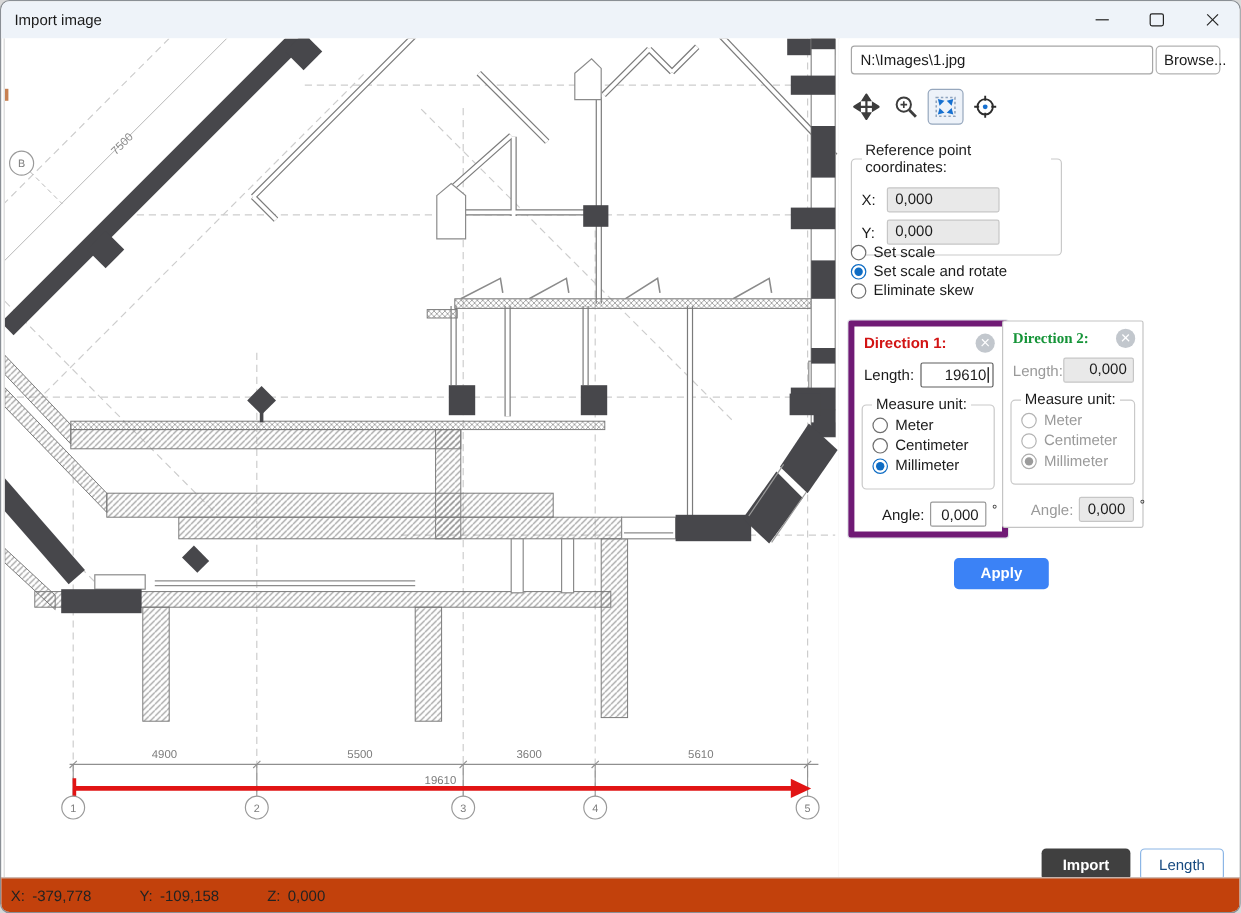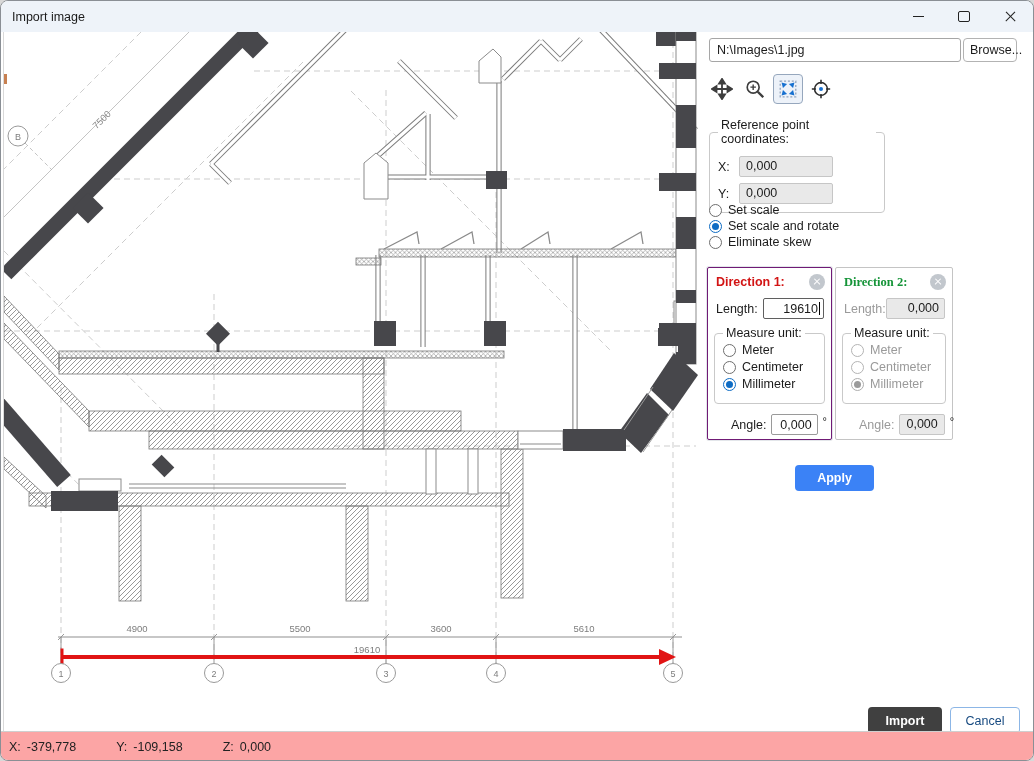--- a/index.html
+++ b/index.html
@@ -9,21 +9,21 @@
   .titlebar .title{font-size:12.5px;color:#1b1b1b;padding-left:11px;}
   .win-controls{position:absolute;right:0;top:0;height:31px;display:flex;}
   .win-btn{width:46px;height:31px;display:flex;align-items:center;justify-content:center;cursor:default;}
   .ic-min{width:11px;height:1.2px;background:#222;}
   .ic-max{width:10px;height:9px;border:1.2px solid #222;border-radius:2px;}
   .ic-close{position:relative;width:13px;height:13px;}
   .ic-close::before,.ic-close::after{content:"";position:absolute;left:0;top:6px;width:13px;height:1.3px;background:#222;}
   .ic-close::before{transform:rotate(45deg);}  .ic-close::after{transform:rotate(-45deg);}
   
   .plan-area{position:absolute;left:2px;top:31px;width:695px;height:699px;background:#fff;border-left:1px solid #d9d9d9;border-right:1px solid #d9d9d9;overflow:hidden;}
-  .statusbar{position:absolute;left:0;top:730px;width:100%;height:29px;background:#fca5a5;border-top:1px solid #cfcfcf;display:flex;align-items:center;font-size:12.5px;color:#222;}
+  .statusbar{position:absolute;left:0;top:730px;width:100%;height:29px;background:#c2410c;border-top:1px solid #cfcfcf;display:flex;align-items:center;font-size:12.5px;color:#222;}
   .statusbar span{margin-right:6px;}
   .statusbar .pair{margin-left:8px;margin-right:26px;}
   .side-panel{position:absolute;left:698px;top:31px;width:334px;height:699px;background:#fff;font-size:12.5px;color:#1b1b1b;}
   
   .path-input{position:absolute;left:10px;top:6px;width:236px;height:20px;border:1px solid #a6a6a6;border-radius:3px;font-size:12.5px;font-family:"Liberation Sans",sans-serif;padding:1px 7px;color:#1b1b1b;}
   .browse-btn{position:absolute;left:264px;top:6px;width:54px;height:24px;background:#fff;border:1px solid #b3b3b3;border-radius:4px;font-size:12.5px;font-family:"Liberation Sans",sans-serif;color:#1b1b1b;}
   .toolbar{position:absolute;left:8px;top:42px;display:flex;gap:3px;}
   .tool-btn{width:28px;height:28px;display:flex;align-items:center;justify-content:center;border:1px solid transparent;border-radius:4px;background:transparent;}
   .tool-btn.active{background:#edf2f9;border:1px solid #96a7bd;}
   .group{border:1px solid #c9c9c9;border-radius:4px;}
@@ -36,21 +36,21 @@
   .coord-box{width:80px;}
   .mode-list{position:absolute;left:10px;top:172px;}
   .radio-row{display:flex;align-items:center;gap:6px;margin-bottom:3px;line-height:13px;}
   .radio{width:13px;height:13px;box-sizing:border-box;border-radius:50%;border:1px solid #6e6e6e;background:#fff;display:inline-block;position:relative;flex:none;}
   .radio.checked{border:1.5px solid #0e6cc4;}
   .radio.checked::after{content:"";position:absolute;inset:2px;border-radius:50%;background:#0e6cc4;}
   .radio.disabled{border-color:#b4b4b4;}
   .radio.disabled.checked{border:1.5px solid #adadad;}
   .radio.disabled.checked::after{background:#9b9b9b;}
   .dir-panel{position:absolute;top:235px;height:171px;border:1px solid #c4c4c4;border-radius:2px;background:#fff;}
-  .dir-panel.active{border:1px solid #701a75;box-shadow:0 0 0 1px #e3e6ea;}
+  .dir-panel.active{border:5px solid #701a75;box-shadow:0 0 0 1px #e3e6ea;}
   .dir1{left:8px;width:123px;}
   .dir2{left:136px;width:116px;}
   .dir-head{display:flex;align-items:center;justify-content:space-between;padding:6px 6px 0 8px;}
   .dir-title{font-weight:bold;font-size:12.5px;}
   .dir1 .dir-title{color:#d21414;}
   .dir2 .dir-title{color:#159438;font-family:Liberation Serif, serif;}
   .close-chip{width:16px;height:16px;border-radius:50%;background:#c2c7cd;position:relative;flex:none;}
   .close-chip::before,.close-chip::after{content:"";position:absolute;left:4px;top:7.4px;width:8px;height:1.4px;background:#fff;}
   .close-chip::before{transform:rotate(45deg);}  .close-chip::after{transform:rotate(-45deg);}
   .len-row{display:flex;align-items:center;justify-content:space-between;padding:8px 7px 0 8px;}
@@ -433,21 +433,21 @@
       </fieldset>
       <div class="angle-row">
         <span class="disabled-text">Angle:</span>
         <span class="gray-box angle-gray">0,000</span>
         <span class="degree">°</span>
       </div>
     </div>
 
     <button class="apply-btn">Apply</button>
     <button class="import-btn">Import</button>
-    <button class="cancel-btn">Cancel</button>
+    <button class="cancel-btn">Length</button>
   </div>
 
   <div class="statusbar">
     <span class="pair">
       <span>X:</span><span>-379,778</span>
     </span>
     <span class="pair">
       <span>Y:</span><span>-109,158</span>
     </span>
     <span class="pair">

